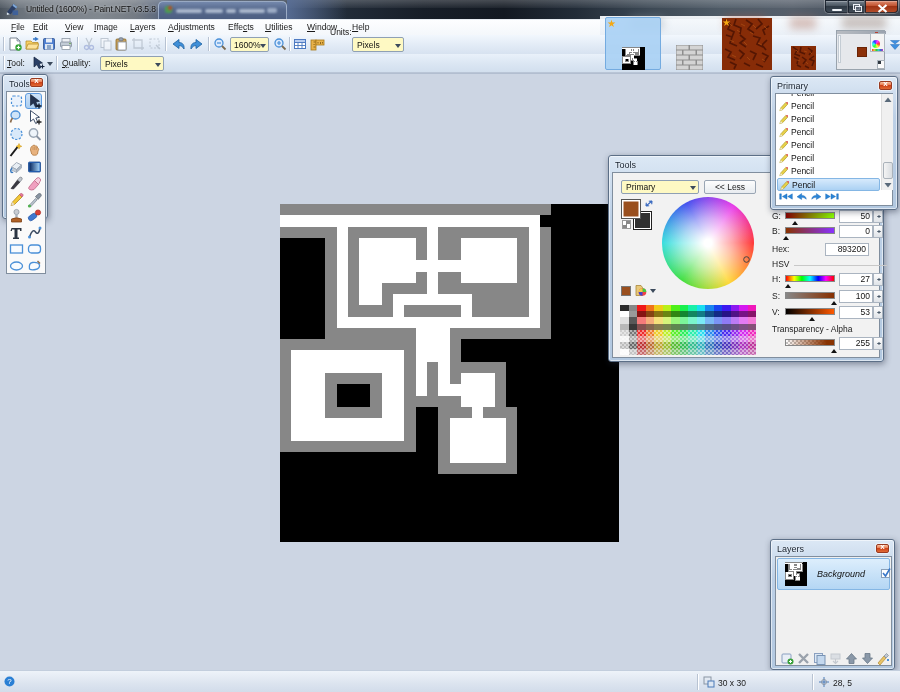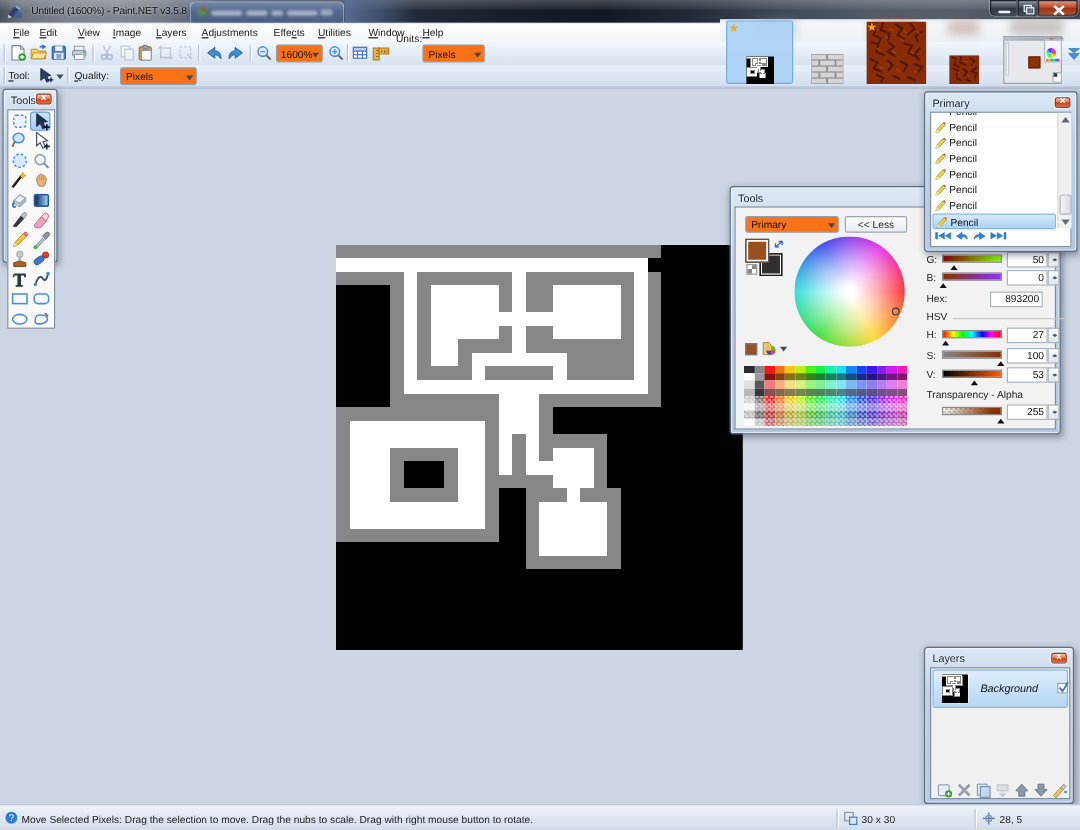--- a/index.html
+++ b/index.html
@@ -19,21 +19,21 @@
 #btnclose { left:865px; width:33px; border-radius:0 0 4px 0; background:linear-gradient(#dd8a6e,#c0522f 45%,#9e3314 50%,#b44a26); }
 
 #menubar { left:0; top:19px; width:900px; height:16px; background:linear-gradient(#fdfeff,#f4f7fb); border-top:1px solid #e7ecf2; }
 .mi { position:absolute; top:22px; font-size:8.5px; color:#1a1a1a; }
 .mi u { text-decoration-thickness:1px; }
 
 #toolbar { left:0; top:35px; width:900px; height:19px; background:linear-gradient(#f2f7fd,#e2ebf6 55%,#d7e2f0); }
 #toolbar2 { left:0; top:54px; width:900px; height:19px; background:linear-gradient(#e9f1fa,#dbe6f3 55%,#d2dfee); border-bottom:1px solid #b9c5d6; }
 .tsep { position:absolute; width:1px; background:#b7c2d2; box-shadow:1px 0 0 #fff; }
 .tlab { position:absolute; font-size:8.5px; color:#1a1a1a; }
-.combo { position:absolute; background:#f97316; border:1px solid #8fa0b4; border-radius:2px; font-size:8.5px; color:#111; }
+.combo { position:absolute; background:#fef9c3; border:1px solid #8fa0b4; border-radius:2px; font-size:8.5px; color:#111; }
 .combo .arr { position:absolute; right:2px; top:50%; margin-top:-1px; width:0; height:0; border:3px solid transparent; border-top:4px solid #3c4a5c; }
 .ticon { position:absolute; top:37px; width:14px; height:14px; }
 .ticon2 { position:absolute; top:56px; width:14px; height:14px; }
 #stripmilk { left:600px; top:16px; width:300px; height:19px; background:linear-gradient(rgba(246,249,252,.95),rgba(233,239,246,.9)); }
 .blob { position:absolute; filter:blur(4px); opacity:.4; }
 .thumbtab { position:absolute; border-radius:2px; }
 #seltab { left:605px; top:17px; width:56px; height:53px; background:rgba(168,208,244,.9); border:1px solid #74abe0; }
 .star { position:absolute; width:0; height:0; color:#f4a710; font-size:9px; }
 
 .win { position:absolute; border-radius:3px; border:1px solid #5c6f87; background:linear-gradient(#dce8f5,#bdd0e6 30%,#b2c8e0);
@@ -1143,21 +1143,20 @@
       <path d="M2 11 L8 4 L10 6 L4 13Z" fill="#e8c468" stroke="#b08830" stroke-width="0.7"></path>
       <path d="M8 4 L10.5 1.5 L12.5 3.5 L10 6Z" fill="#c0c8d2" stroke="#808a96" stroke-width="0.7"></path>
       <path d="M11 7 l2 2 m-2 0 l2 -2" stroke="#4a90d8" stroke-width="1"></path>
     </svg>
 </div>
 <div id="status" class="abs">
 <svg class="abs" style="left:4px;top:5px" width="11" height="11" viewBox="0 0 11 11">
       <circle cx="5.5" cy="5.5" r="5" fill="#2a7fd4"></circle>
       <text x="5.5" y="8.2" font-size="8" fill="#fff" text-anchor="middle" font-family="Liberation Sans">?</text>
     </svg>
-<div class="stx" style="left:18px">Move Selected Pixels: Drag the selection to move. Drag the nubs to scale. Drag with right mouse button to rotate.</div>
 <div class="abs" style="left:697px;top:3px;width:1px;height:16px;background:#b8c3d2;box-shadow:1px 0 0 #fff"></div>
 <svg class="abs" style="left:703px;top:5px" width="12" height="12" viewBox="0 0 12 12">
       <rect x="1" y="1" width="7" height="7" fill="none" stroke="#8a96a4" stroke-width="1"></rect>
       <rect x="5" y="5" width="6" height="6" fill="#dce6f2" stroke="#4a7ab8" stroke-width="1"></rect>
     </svg>
 <div class="stx" style="left:718px">30 x 30</div>
 <div class="abs" style="left:812px;top:3px;width:1px;height:16px;background:#b8c3d2;box-shadow:1px 0 0 #fff"></div>
 <svg class="abs" style="left:818px;top:5px" width="12" height="12" viewBox="0 0 12 12">
       <path d="M6 1 v10 M1 6 h10" stroke="#4a7ab8" stroke-width="1"></path>
       <circle cx="6" cy="6" r="2.5" fill="none" stroke="#8a96a4" stroke-width="1"></circle>

